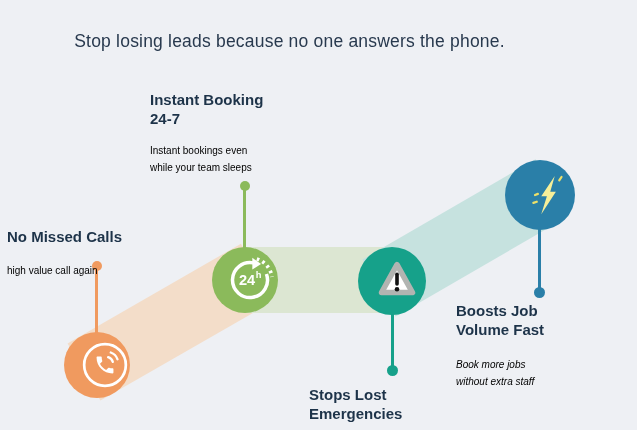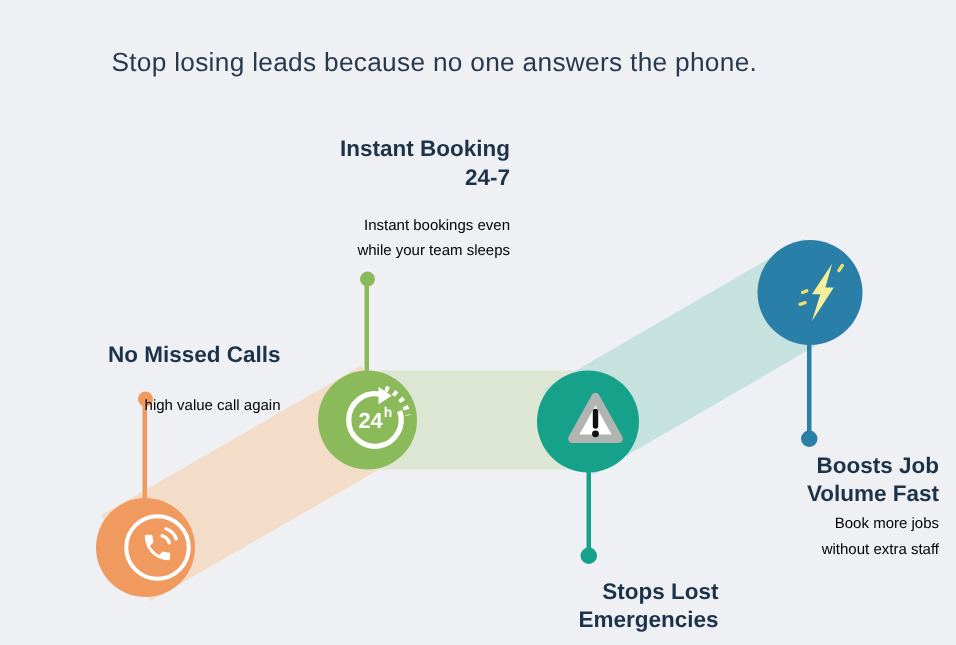--- a/index.html
+++ b/index.html
@@ -55,34 +55,34 @@
     position:absolute;border-radius:50%;z-index:3;
     display:flex;align-items:center;justify-content:flex-end;
   }
   .node-orange{left:64px;top:332px;width:66px;height:66px;background:#f09a5f;}
   .node-green{left:212px;top:247px;width:66px;height:66px;background:#8bba5b;}
   .node-teal{left:358px;top:247px;width:68px;height:68px;background:#16a18a;}
   .node-blue{left:505px;top:160px;width:70px;height:70px;background:#2a7fa8;}
   .node svg{display:block;}
   .m-icon text{font-family:"Liberation Sans", sans-serif;font-weight:bold;fill:#ffffff;}
   
-  .tblock{position:absolute;z-index:4;text-align:right;}
+  .tblock{position:absolute;z-index:4;text-align:left;}
   .tblock .h{
     font-size:15px;font-weight:bold;color:#1d3349;line-height:19px;
   }
   .tblock .s{
     font-size:10px;color:#000000;line-height:16.5px;
   }
   .tb-1{left:7px;top:195px;width:180px;margin-top:32px;}
   .tb-1 .s{margin-top:17px;}
   .tb-2{left:150px;top:90px;width:190px;}
   .tb-2 .s{margin-top:15px;}
   .tb-3{left:309px;top:385px;width:170px;}
   .tb-4{left:456px;top:301px;width:170px;}
-  .tb-4 .s{margin-top:3px;}
+  .tb-4 .s{margin-top:18px;font-style:italic;}
 </style>
 </head>
 <body>
 
 <div class="canvas">
 
   <div class="title">Stop losing leads because no one answers the phone.</div>
 
   <div class="band band-1"></div>
   <div class="band band-2"></div>

